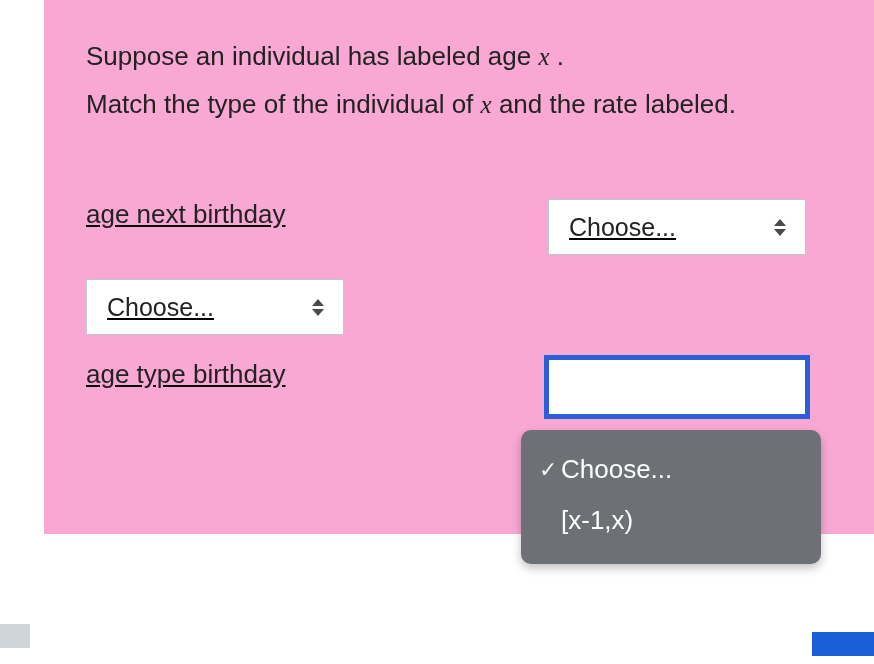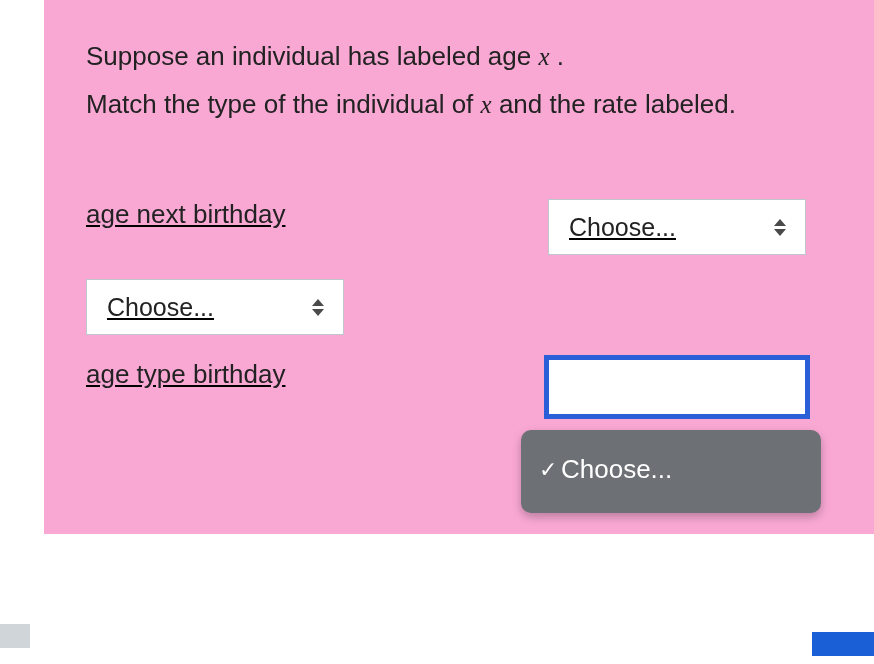--- a/index.html
+++ b/index.html
@@ -186,16 +186,20 @@
       </div>
     </div>
   </div>
 </div>
 
 <div class="dropdown">
   <div class="dropdown-item">
     <span class="check">✓</span>
     <span>Choose...</span>
   </div>
+  <div class="dropdown-item">
+    <span class="check"></span>
+    <span>[x-1,x)</span>
+  </div>
 </div>
 
 <div class="blue-corner"></div>
 <div class="left-sliver"></div>
 
 </body></html>

